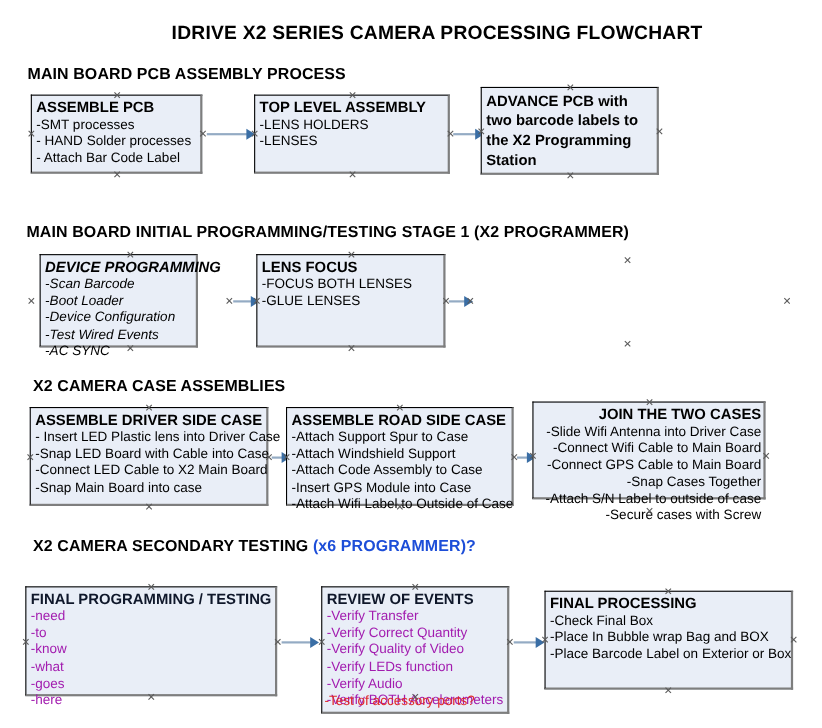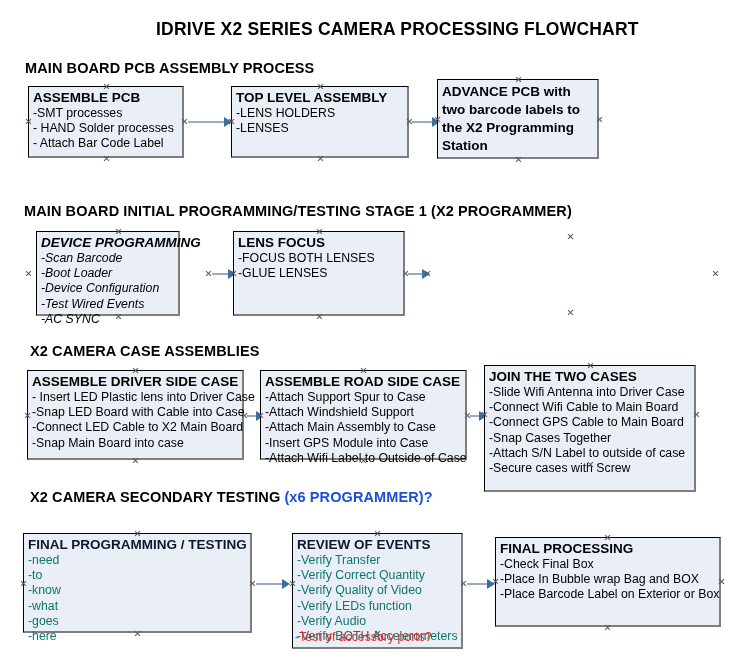--- a/index.html
+++ b/index.html
@@ -69,21 +69,21 @@
   }
   .box li {
     font-size: 12.3px;
     line-height: 15.2px;
     white-space: nowrap;
     color: #000;
   }
 
   
   .box.red .b-title { color: #0f172a; }
-  .box.red li { color: #0f766e; }
+  .box.red li { color: #a21caf; }
 
   
   .box .b-title.multi {
     white-space: normal;
     line-height: 18px;
   }
 
   
   .conn {
     position: absolute;
@@ -237,34 +237,34 @@
   <div class="xmark" style="left:241px; top:412px;"></div>
 
   <div class="conn" style="left:247px; top:415px; width:12px;"></div>
   <div class="arrowhead" style="left:256px; top:411px;"></div>
 
   <div class="box" style="left:260px; top:370px; width:207px; height:90px;">
     <span class="b-title">ASSEMBLE ROAD SIDE CASE</span>
     <ul>
       <li>-Attach Support Spur to Case</li>
       <li>-Attach Windshield Support</li>
-      <li>-Attach Main Assembly to Case</li>
+      <li>-Attach Code Assembly to Case</li>
       <li>-Insert GPS Module into Case</li>
       <li>-Attach Wifi Label to Outside of Case</li>
     </ul>
   </div>
   <div class="xmark" style="left:360px; top:367px;"></div>
   <div class="xmark" style="left:360px; top:457px;"></div>
   <div class="xmark" style="left:257px; top:412px;"></div>
   <div class="xmark" style="left:464px; top:412px;"></div>
 
   <div class="conn" style="left:470px; top:415px; width:12px;"></div>
   <div class="arrowhead" style="left:479px; top:411px;"></div>
 
-  <div class="box" style="left:484px; top:365px; width:212px; height:127px;">
+  <div class="box" style="left:484px; top:365px; width:212px; height:89px;text-align:right;">
     <span class="b-title">JOIN THE TWO CASES</span>
     <ul>
       <li>-Slide Wifi Antenna into Driver Case</li>
       <li>-Connect Wifi Cable to Main Board</li>
       <li>-Connect GPS Cable to Main Board</li>
       <li>-Snap Cases Together</li>
       <li>-Attach S/N Label to outside of case</li>
       <li>-Secure cases with Screw</li>
     </ul>
   </div>

